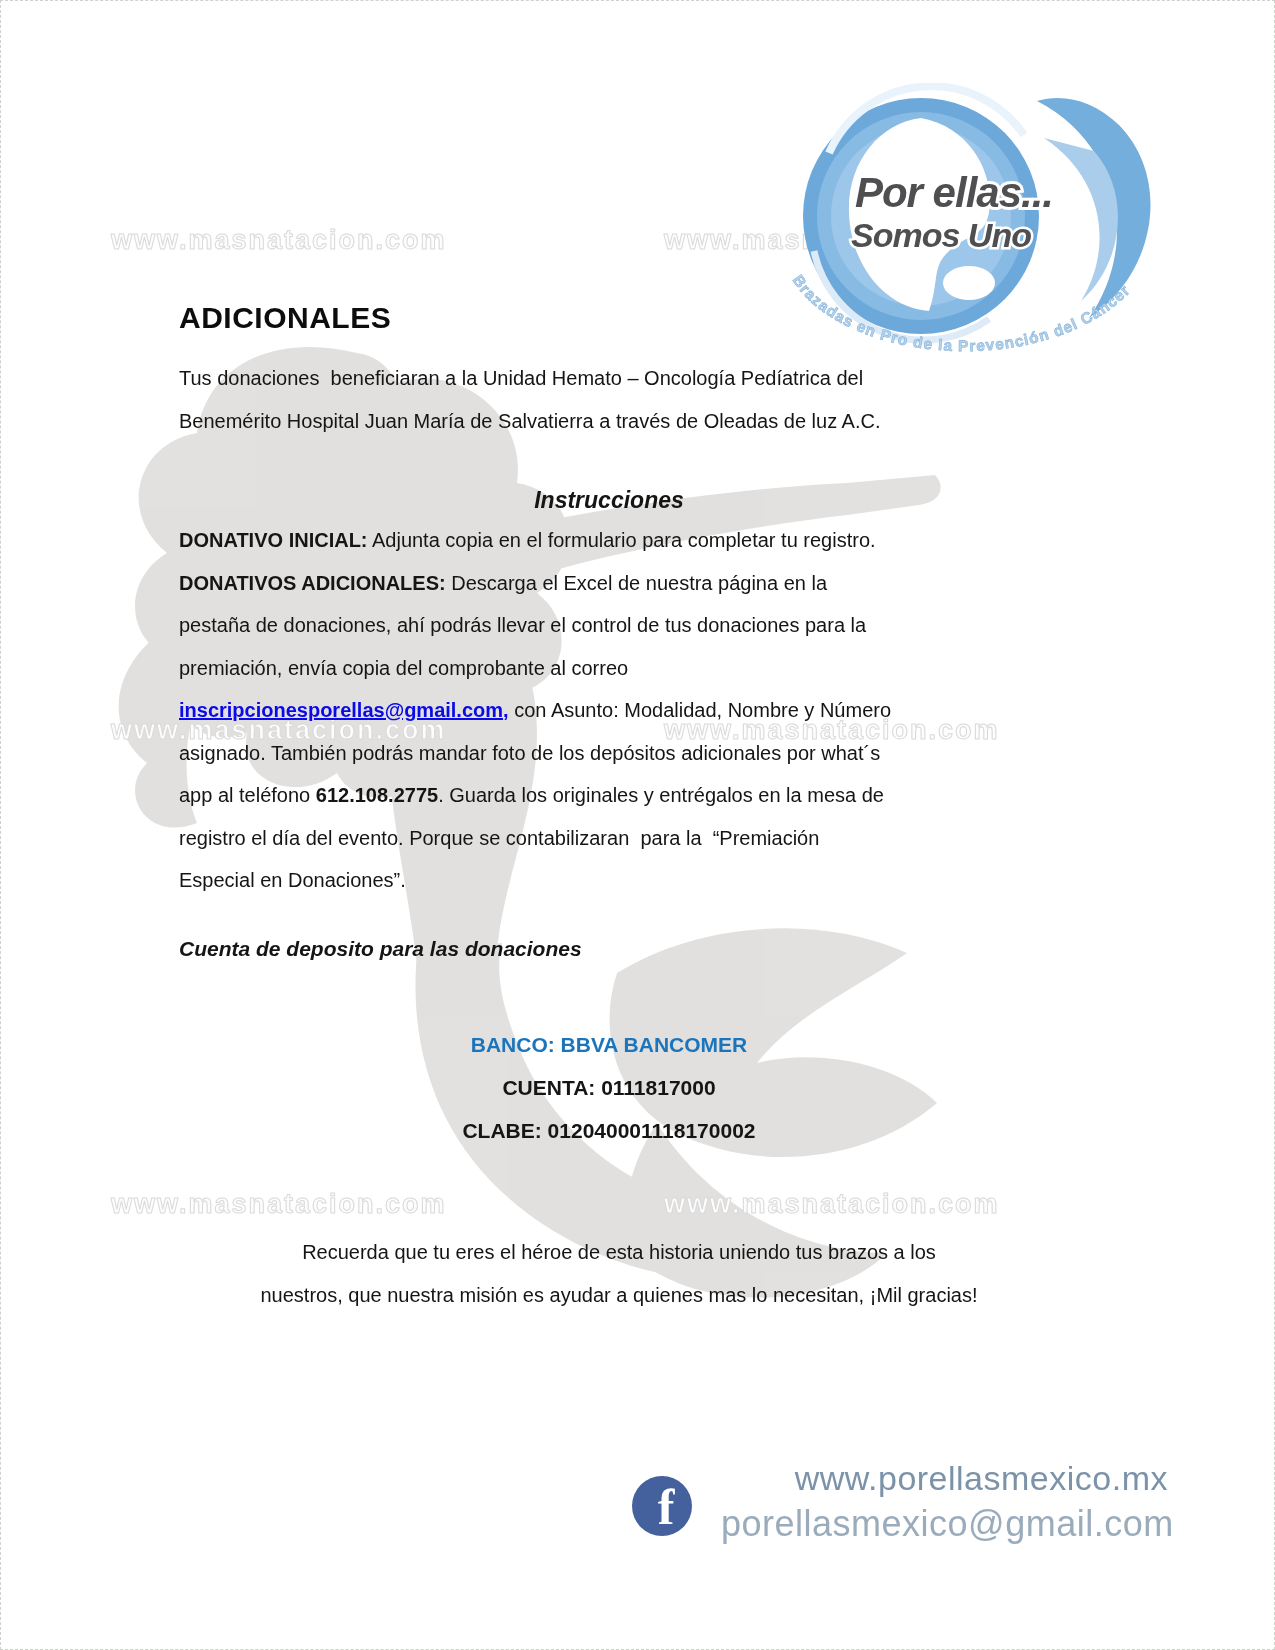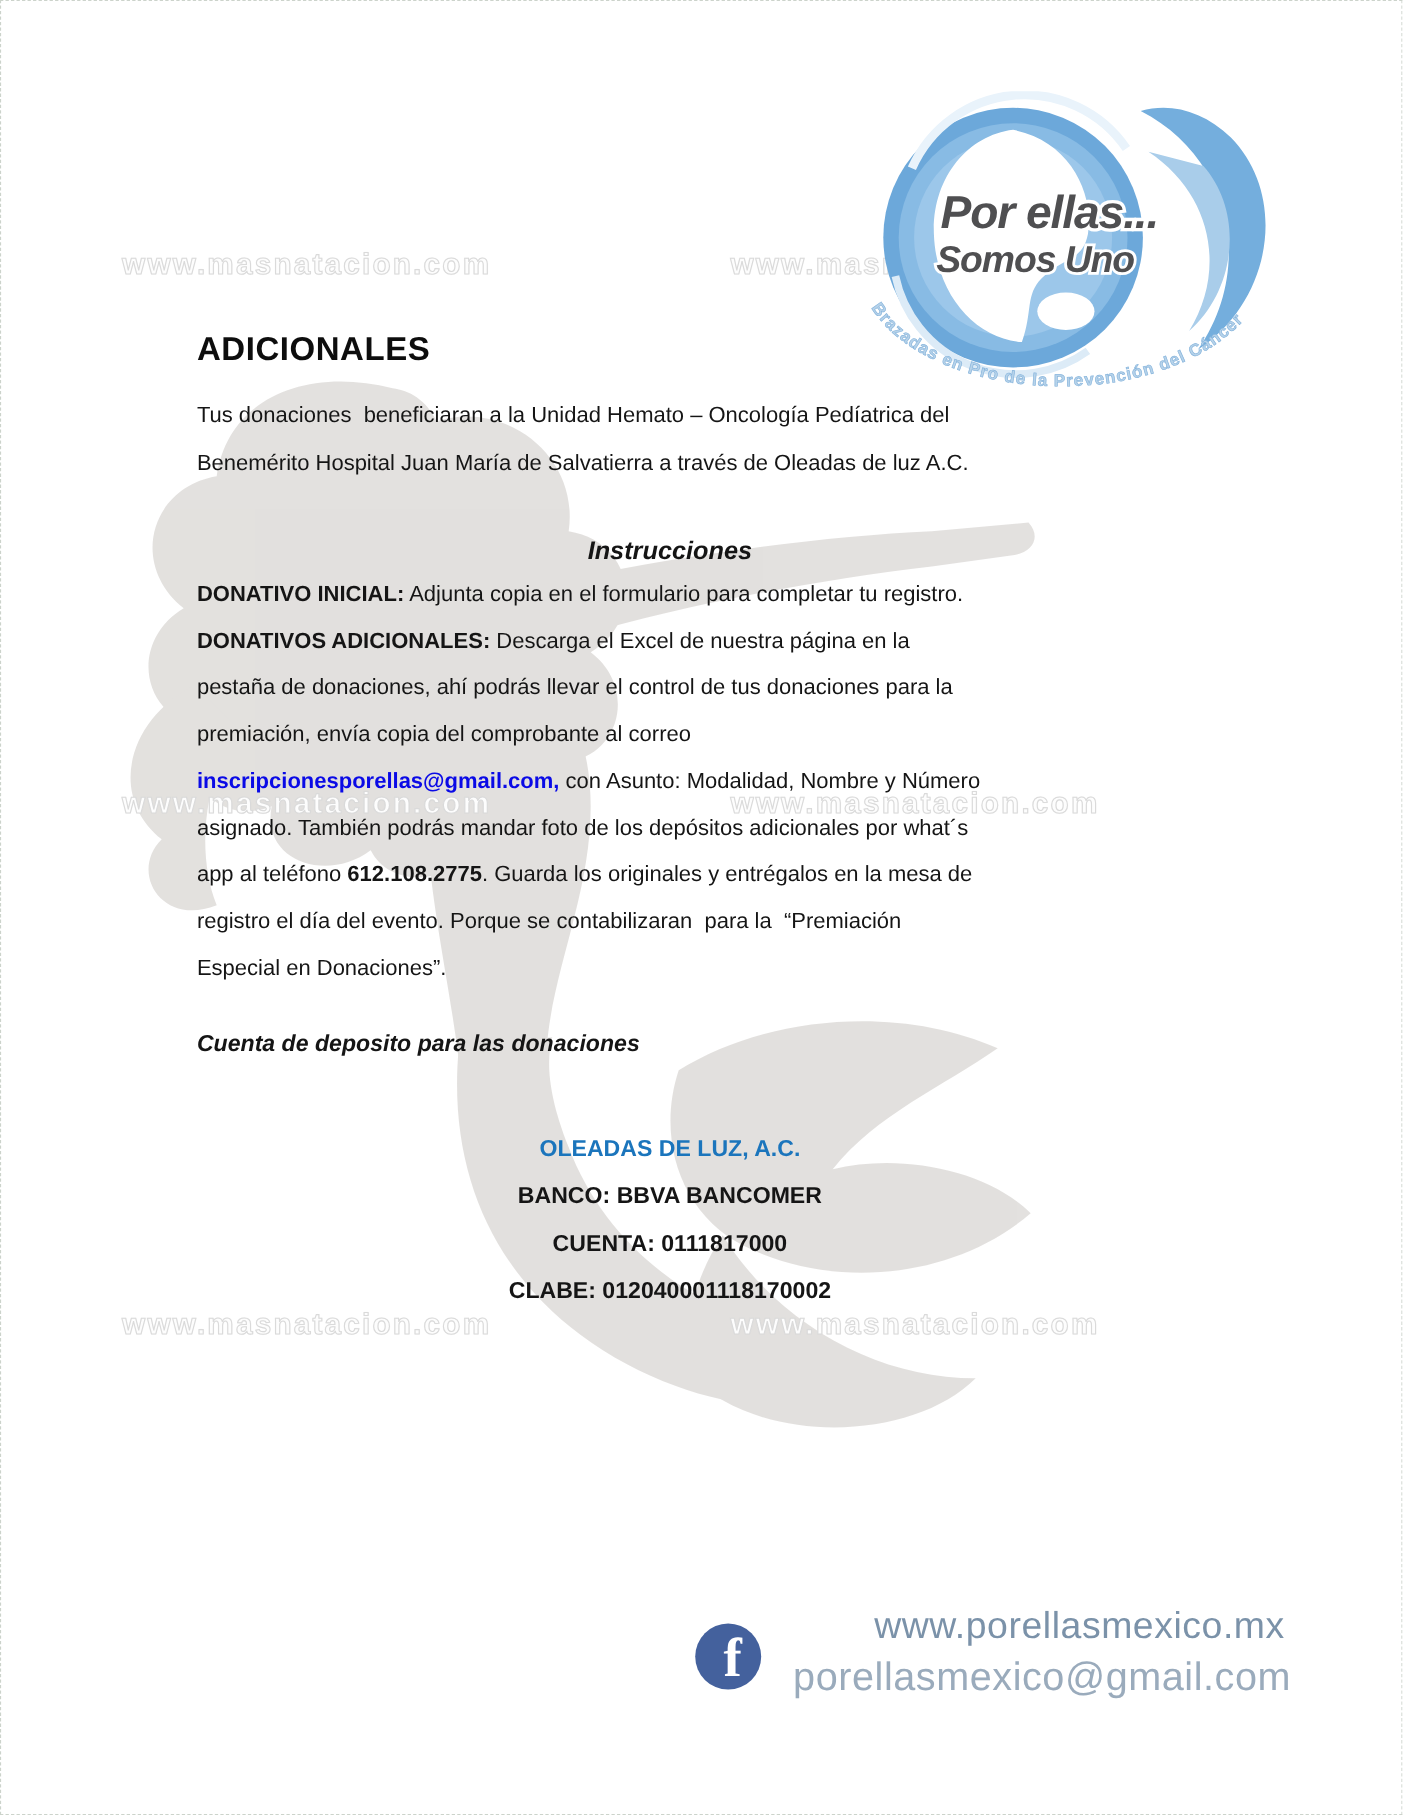--- a/index.html
+++ b/index.html
@@ -30,21 +30,21 @@
   }
   .heading-instr{
     position:absolute; left:178px; top:474px; width:860px; z-index:20;
     text-align:center; font-size:23px; font-weight:700; font-style:italic;margin-top:12px;
   }
   .instr{
     position:absolute; left:178px; top:518px; width:880px; z-index:20;
     font-size:20px; line-height:42.5px; white-space:pre;
   }
   .seg-bold{font-weight:700;}
-  .seg-link{color:var(--link-blue,#0a0ae6); font-weight:700; }
+  .seg-link{color:var(--link-blue,#0a0ae6); font-weight:700; text-decoration:underline;}
   .heading-account{
     position:absolute; left:178px; top:936px; width:860px; z-index:20;
     text-align:left; font-size:21px; font-weight:700; font-style:italic;
   }
   .account-lines{
     position:absolute; left:178px; top:1022px; width:860px; z-index:20;
     text-align:center; font-size:21px; font-weight:700; line-height:43px;
   }
   .account-lines > div:first-child{color:var(--org-blue,#1b75bc);}
   .closing{
@@ -104,26 +104,26 @@
 
   <div class="intro"><div>Tus donaciones  beneficiaran a la Unidad Hemato – Oncología Pedíatrica del</div><div>Benemérito Hospital Juan María de Salvatierra a través de Oleadas de luz A.C.</div></div>
 
   <div class="heading-instr">Instrucciones</div>
 
   <div class="instr"><div><span class="seg-bold">DONATIVO INICIAL:</span><span> Adjunta copia en el formulario para completar tu registro.</span></div><div><span class="seg-bold">DONATIVOS ADICIONALES:</span><span> Descarga el Excel de nuestra página en la</span></div><div><span>pestaña de donaciones, ahí podrás llevar el control de tus donaciones para la</span></div><div><span>premiación, envía copia del comprobante al correo</span></div><div><span class="seg-link">inscripcionesporellas@gmail.com</span><span class="seg-link">,</span><span> con Asunto: Modalidad, Nombre y Número</span></div><div><span>asignado. También podrás mandar foto de los depósitos adicionales por what´s</span></div><div><span>app al teléfono </span><span class="seg-bold">612.108.2775</span><span>. Guarda los originales y entrégalos en la mesa de</span></div><div><span>registro el día del evento. Porque se contabilizaran  para la  “Premiación</span></div><div><span>Especial en Donaciones”.</span></div></div>
 
   <div class="heading-account">Cuenta de deposito para las donaciones</div>
 
   <div class="account-lines">
-      <div>OLEADAS DE LUZ, A.C.</div>
       <div>BANCO: BBVA BANCOMER</div>
       <div>CUENTA: 0111817000</div>
       <div>CLABE: 012040001118170002</div>
     </div>
 
+  <div class="closing"><div>Recuerda que tu eres el héroe de esta historia uniendo tus brazos a los</div><div>nuestros, que nuestra misión es ayudar a quienes mas lo necesitan, ¡Mil gracias!</div></div>
 
   <div class="footer">
     <svg class="fb-icon" width="62" height="62" viewBox="0 0 62 62">
       <circle cx="31" cy="31" r="30" fill="#44619d"></circle>
       <text x="35" y="49" text-anchor="middle" font-family="Liberation Serif, DejaVu Serif, serif" font-size="50" font-weight="bold" fill="#ffffff">f</text>
     </svg>
     <div class="footer-text f-site">www.porellasmexico.mx</div>
     <div class="footer-text f-mail">porellasmexico@gmail.com</div>
   </div>
 

